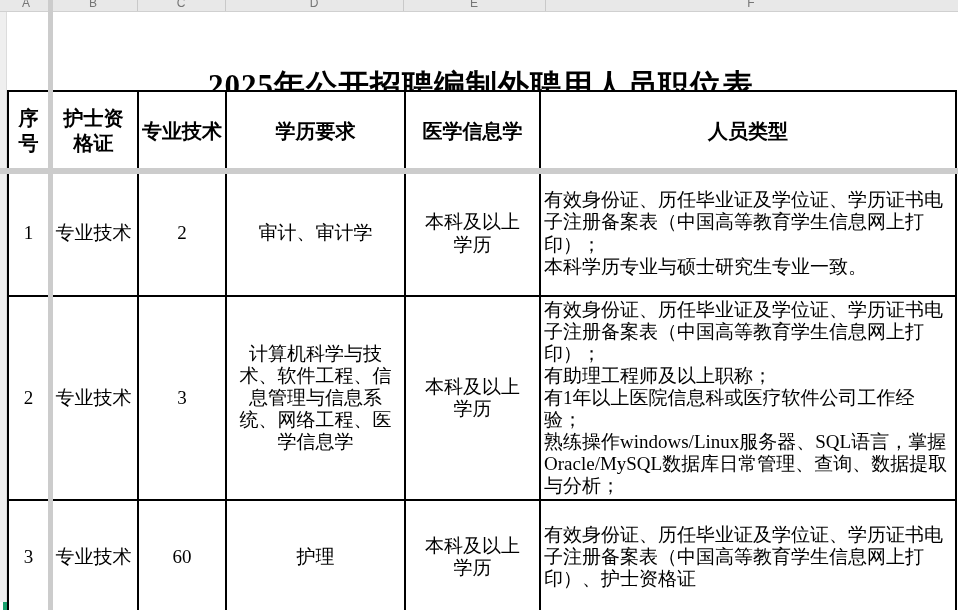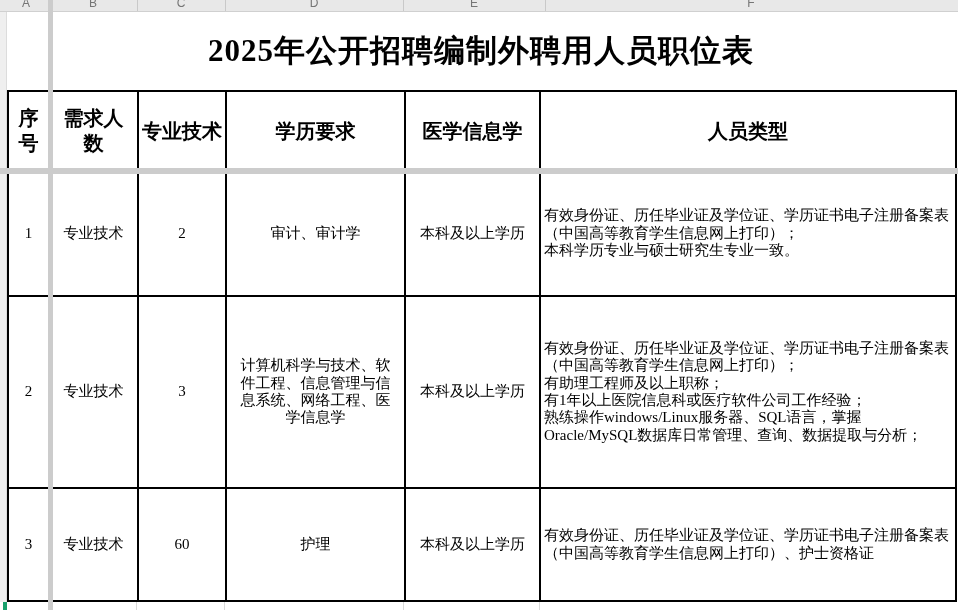--- a/index.html
+++ b/index.html
@@ -26,38 +26,38 @@
   }
   
   .freeze-v{position:absolute;left:48px;top:0;width:5px;height:610px;background:#cccccc;z-index:6;}
   .freeze-h{position:absolute;left:0;top:168px;width:958px;height:6px;background:#cccccc;z-index:6;}
   
   .sel-marker{position:absolute;left:3px;top:602px;width:4px;height:8px;background:#18a06c;z-index:7;}
   
   .ghost-line{position:absolute;top:600px;width:1px;height:10px;background:#d9d9d9;z-index:1;}
   
   .title-cell{
-    position:absolute;left:8px;top:11px;width:946px;height:79px;
-    display:flex;align-items:center;justify-content:center;
+    position:absolute;left:8px;top:28px;width:946px;height:79px;
+    display:flex;align-items:flex-end;justify-content:center;
     background:#fff;z-index:2;
   }
   .title-cell span{font-size:31px;font-weight:bold;letter-spacing:1px;}
   
   table.job-table{
     position:absolute;left:7px;top:90px;z-index:2;
     border-collapse:collapse;table-layout:fixed;width:948px;
     background:#fff;
   }
   .job-table td,.job-table th{
     border:2px solid #000;box-sizing:border-box;
     text-align:center;vertical-align:middle;
     font-weight:normal;padding:0;overflow:hidden;
   }
   .job-table th{font-size:20px;font-weight:bold;line-height:1.25;}
-  .job-table td{font-size:15px;line-height:1.16;}
+  .job-table td{font-size:19px;line-height:1.16;}
   col.c-no{width:41px;} col.c-type{width:89px;} col.c-count{width:88px;}
   col.c-major{width:179px;} col.c-edu{width:135px;} col.c-other{width:416px;}
   tr.r-head{height:80px;margin-top:20px;} tr.r1{height:125px;} tr.r2{height:192px;} tr.r3{height:113px;}
   th.h-type{padding:0 12px;}
   td.cell-major{padding:0 11px;}
   td.cell-edu{padding:0 10px;}
   td.cell-other{
     text-align:left;padding:2px 3px;white-space:pre-line;
   }
 </style>
@@ -89,21 +89,21 @@
     <col class="c-no">
       <col class="c-type">
       <col class="c-count">
     <col class="c-major">
       <col class="c-edu">
       <col class="c-other">
   </colgroup>
   <tbody>
       <tr class="r-head">
     <th>序号</th>
-    <th class="h-type">需求人数</th>
+    <th class="h-type">护士资格证</th>
     <th>专业技术</th>
     <th>学历要求</th>
     <th>医学信息学</th>
     <th>人员类型</th>
   </tr>
   <tr class="r1">
     <td class="cell-no">1</td>
     <td class="cell-type">专业技术</td>
     <td class="cell-count">2</td>
     <td class="cell-major">审计、审计学</td>

